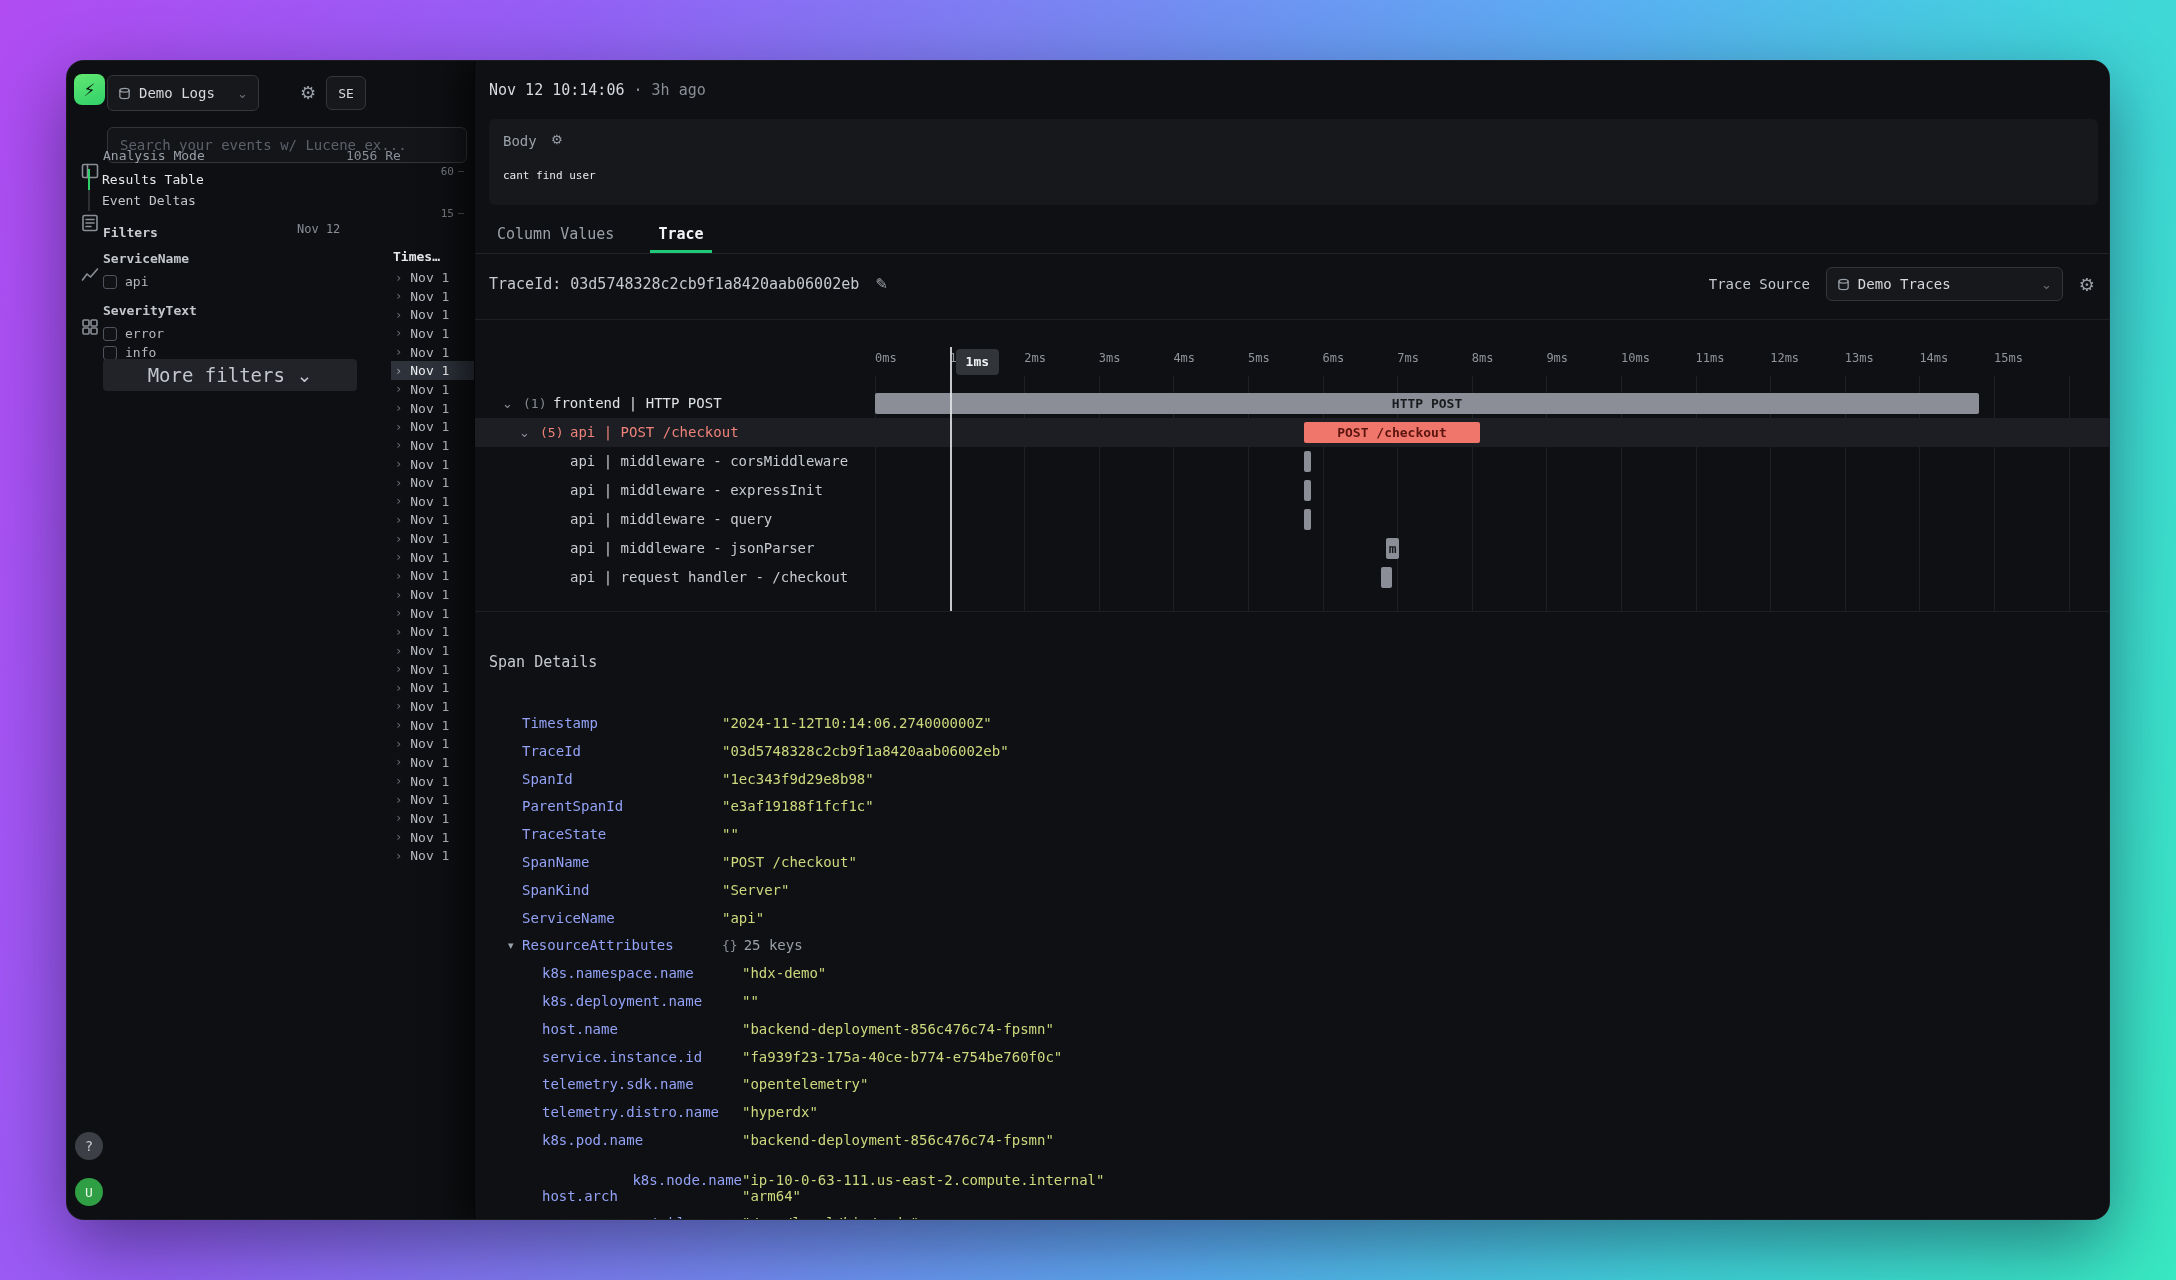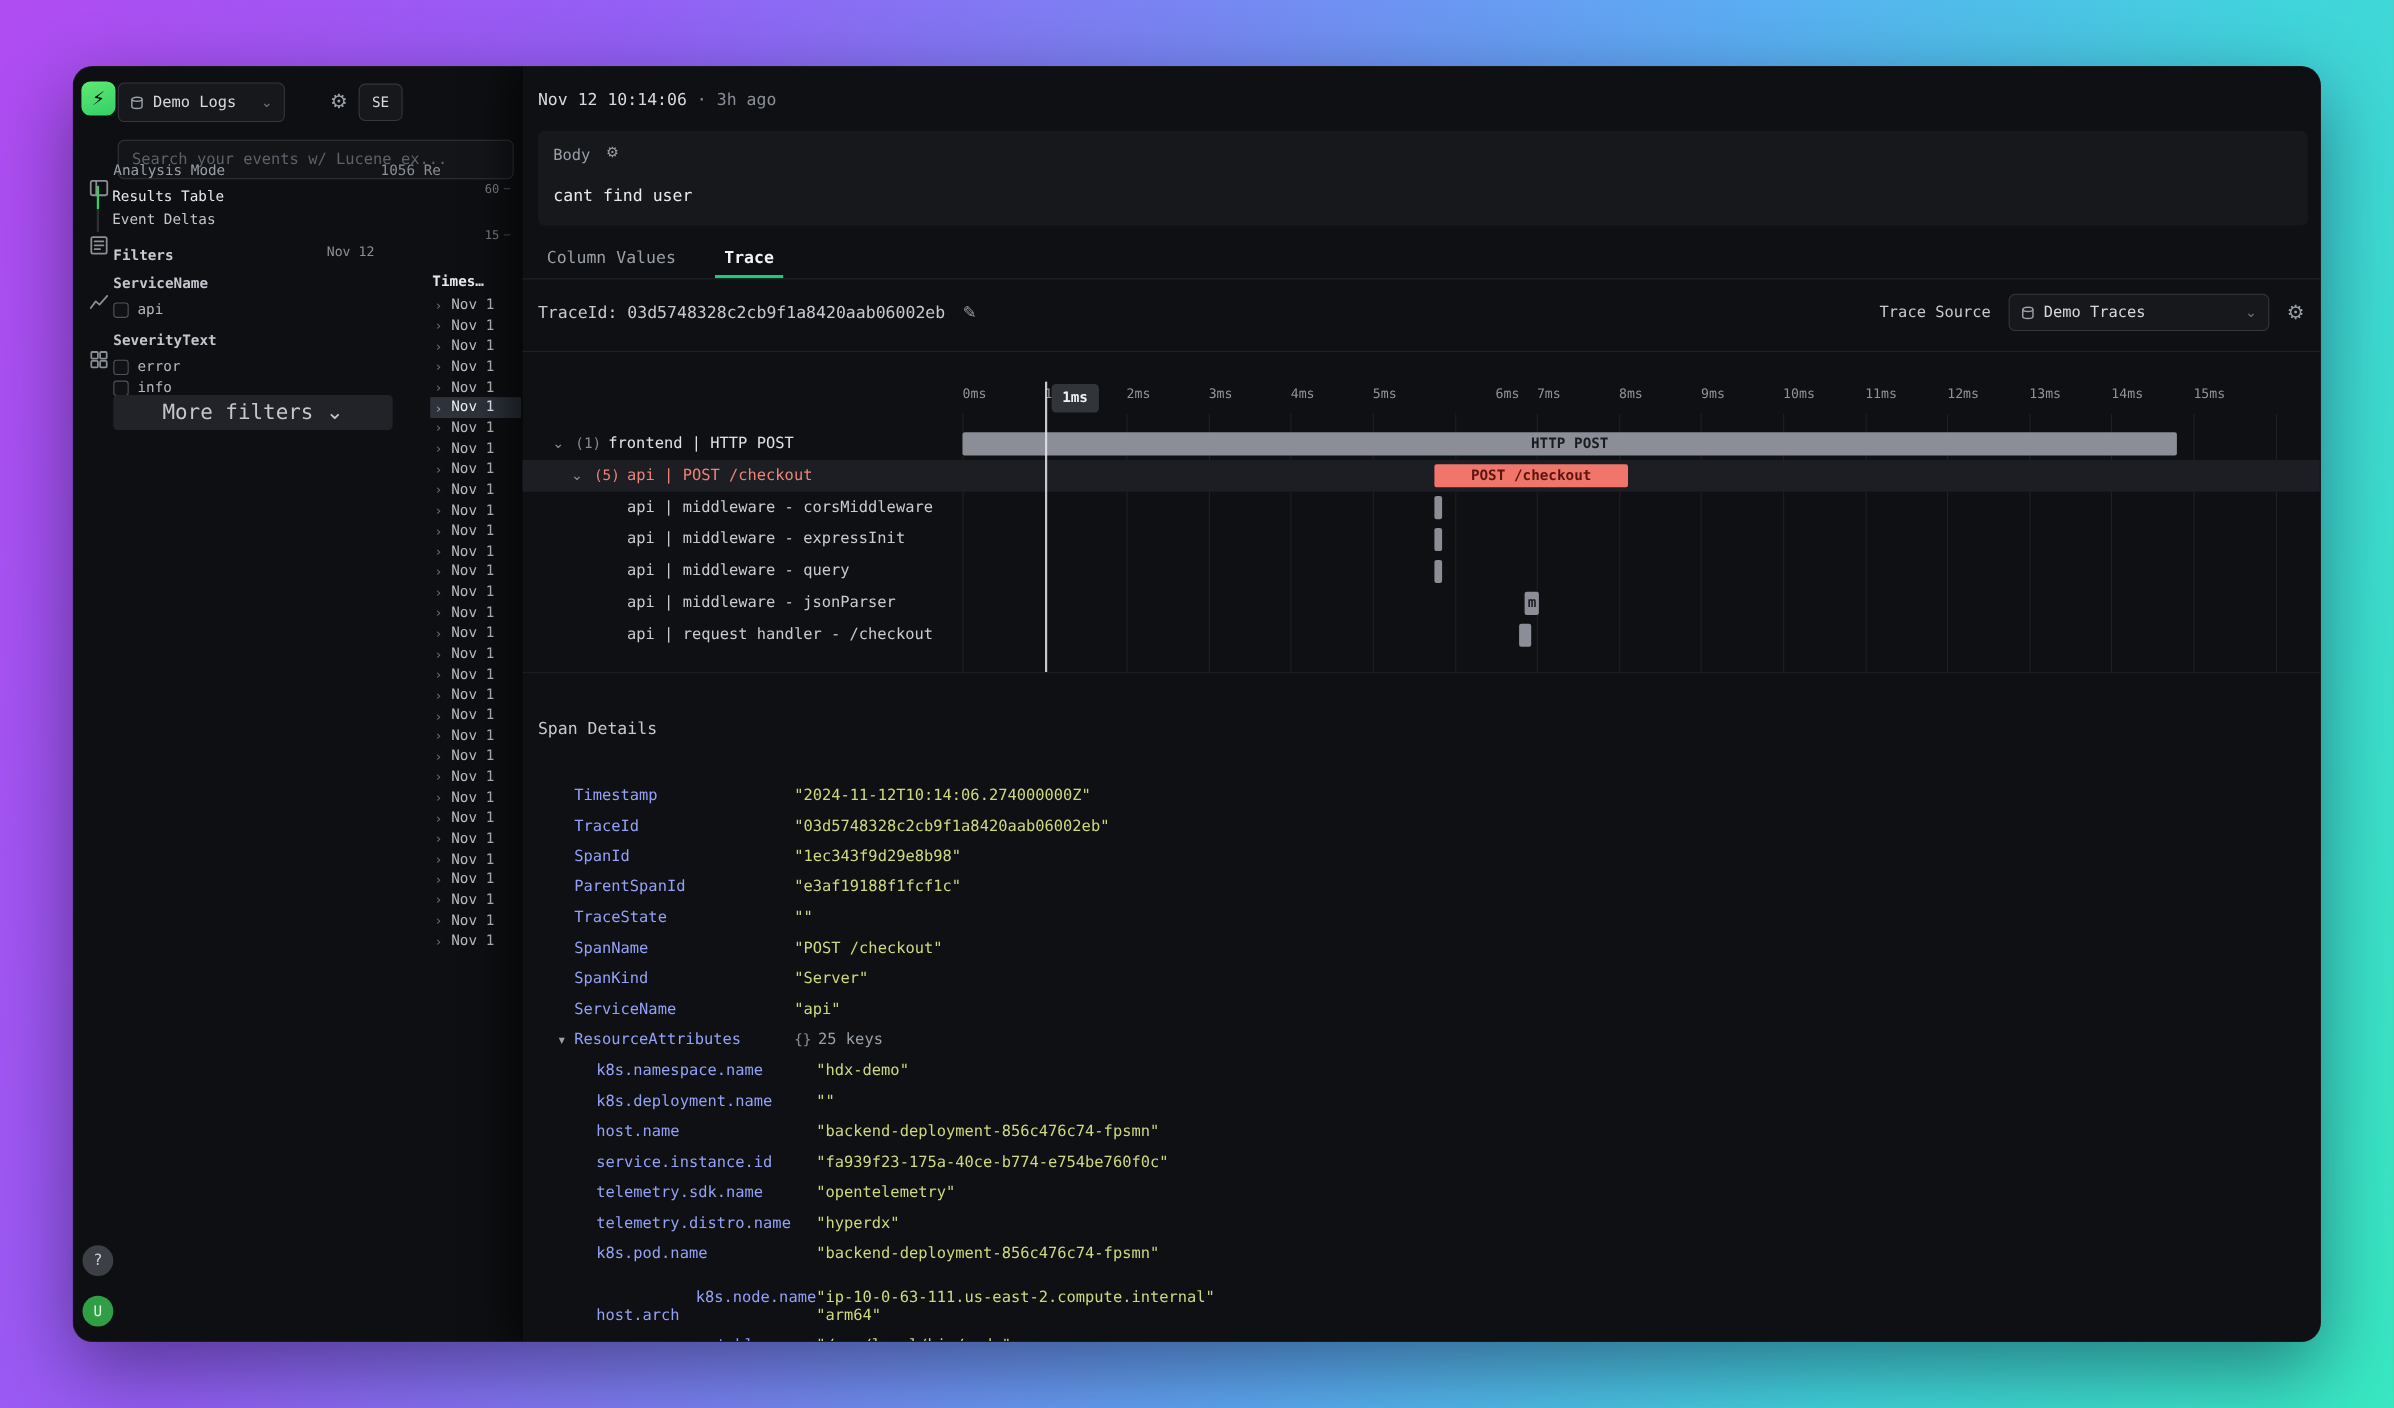--- a/index.html
+++ b/index.html
@@ -74,21 +74,21 @@
   .res-row.sel .chev { color:#9aa0a8; }
 
   
   .panel { position:absolute; left:407px; top:0; width:1637px; height:1160px; background:#0f1013;
     border-left:1px solid #050506; box-shadow:-14px 0 30px rgba(0,0,0,.55); }
   .p-head { position:absolute; left:14px; top:20px; font-size:15px; color:#d6d9dd; }
   .p-head .dim { color:#8a8f97; }
   .body-card { position:absolute; left:14px; top:58px; width:1609px; height:86px; background:#17181b; border-radius:6px; }
   .b-label { position:absolute; left:14px; top:14px; font-size:14px; color:#9aa0a8; }
   .b-gear { position:absolute; left:62px; top:13px; font-size:13px; color:#9aa0a8; background:none; border:none; cursor:pointer; font-family:"DejaVu Sans",sans-serif; }
-  .b-text { position:absolute; left:14px; top:50px; font-size:15px; color:#e8eaed; }
+  .b-text { position:absolute; left:14px; top:50px; font-size:11px; color:#e8eaed; }
   .tabs-row { position:absolute; left:14px; top:158px; height:34px; display:flex; gap:28px; }
   .tab { line-height:31px; padding:0 8px; font-size:15px; color:#9aa0a8; cursor:pointer; border-bottom:3px solid transparent; }
   .tab.active { color:#f2f4f6; font-weight:bold; border-bottom-color:#20c977; }
   .tabs-border { position:absolute; left:0; top:192px; width:100%; height:1px; background:#222327; }
   .tid { position:absolute; left:14px; top:214px; font-size:15px; color:#c6cad0; }
   .pencil { background:none; border:none; color:#9aa0a8; font-size:15px; margin-left:16px; cursor:pointer; font-family:"DejaVu Sans",sans-serif; }
   .src-group { position:absolute; right:16px; top:206px; height:34px; display:flex; align-items:center; gap:16px; }
   .src-label { font-size:14px; color:#c6cad0; }
   .ts-select { width:237px; height:34px; background:#17181b; border:1px solid #35363c; border-radius:6px;
     display:flex; align-items:center; gap:8px; padding:0 10px; color:#d6d9dd; font-size:14px; cursor:pointer; }
@@ -398,21 +398,21 @@
         <div class="gridline" style="left: 977.8px;"></div>
         <div class="gridline" style="left: 1052.4px;"></div>
         <div class="gridline" style="left: 1127px;"></div>
         <div class="gridline" style="left: 1201.6px;"></div>
         <div class="axis-label" style="left: 8px;">0ms</div>
         <div class="axis-label" style="left: 82.6px;">1ms</div>
         <div class="axis-label" style="left: 157.2px;">2ms</div>
         <div class="axis-label" style="left: 231.8px;">3ms</div>
         <div class="axis-label" style="left: 306.4px;">4ms</div>
         <div class="axis-label" style="left: 381px;">5ms</div>
-        <div class="axis-label" style="left: 455.6px; margin-left: 37px;">6ms</div>
+        <div class="axis-label" style="left: 455.6px;">6ms</div>
         <div class="axis-label" style="left: 530.2px;">7ms</div>
         <div class="axis-label" style="left: 604.8px;">8ms</div>
         <div class="axis-label" style="left: 679.4px;">9ms</div>
         <div class="axis-label" style="left: 754px;">10ms</div>
         <div class="axis-label" style="left: 828.6px;">11ms</div>
         <div class="axis-label" style="left: 903.2px;">12ms</div>
         <div class="axis-label" style="left: 977.8px;">13ms</div>
         <div class="axis-label" style="left: 1052.4px;">14ms</div>
         <div class="axis-label" style="left: 1127px;">15ms</div>
       </div>

